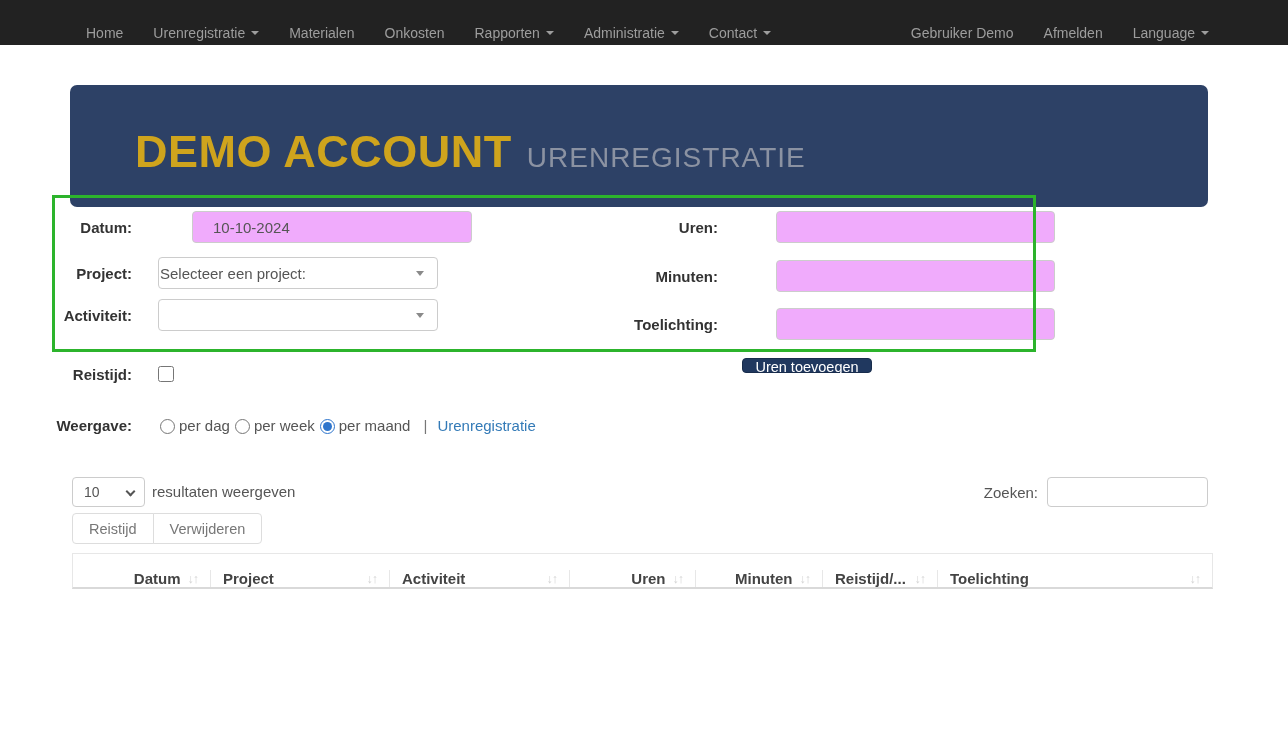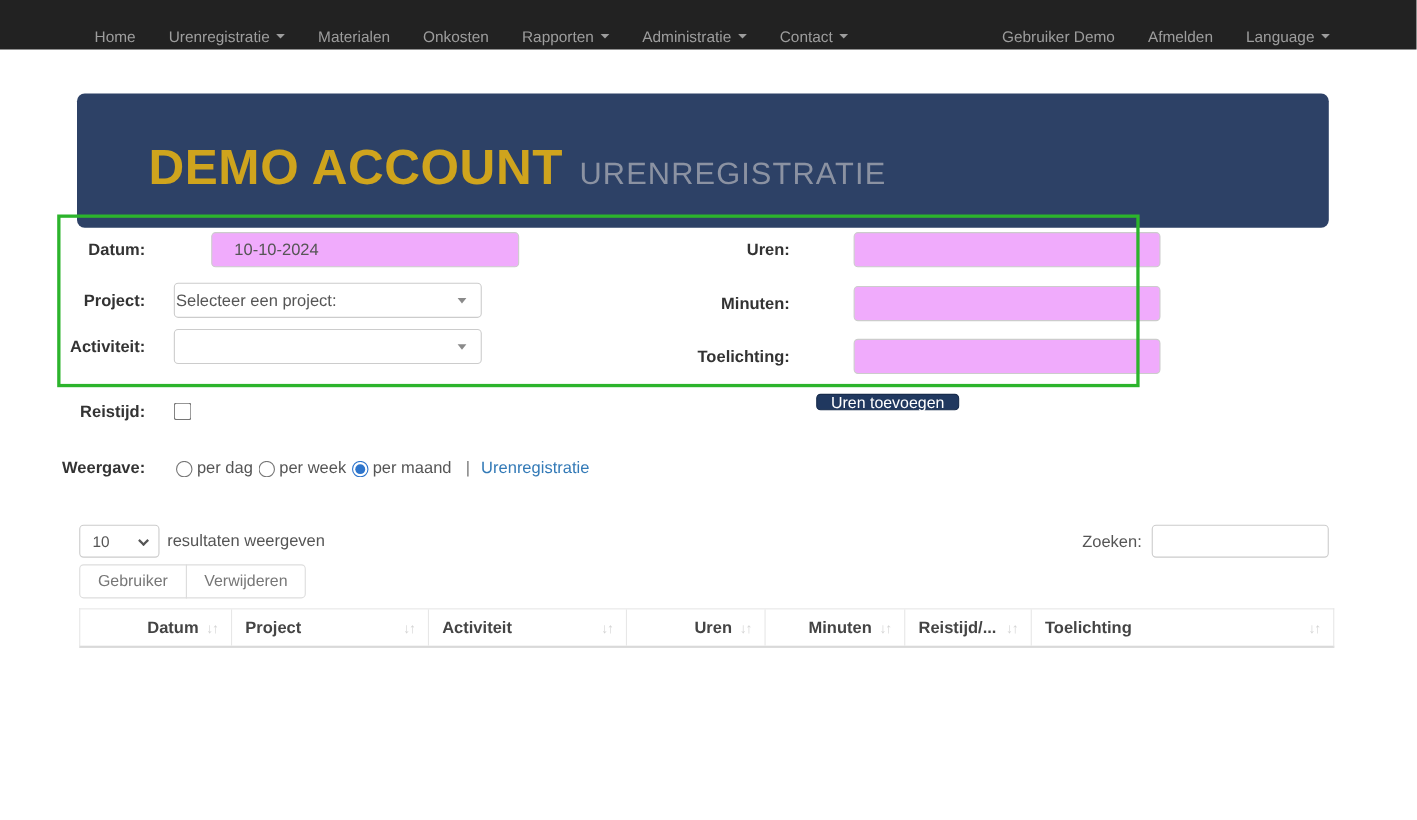--- a/index.html
+++ b/index.html
@@ -58,21 +58,21 @@
   .search-input { position:absolute; left:1047px; top:477px; width:161px; height:30px; border:1px solid #ccc;
                   border-radius:4px; font-size:14px; color:#555; padding:0 8px; font-family:inherit; outline:none; }
   .btn-group { position:absolute; left:72px; top:513px; display:flex; }
   .btn-light { height:31px; padding:0 16px; background:#fff; border:1px solid #ddd; color:#777;
                font-size:14.5px; font-family:inherit; cursor:pointer; }
   .btn-light:first-child { border-radius:4px 0 0 4px; }
   .btn-light:last-child { border-radius:0 4px 4px 0; margin-left:-1px; }
 
   
   .thead { position:absolute; left:72px; top:553px; width:1141px; height:36px; display:flex;
-           border:1px solid #e7e7e7; border-bottom:2px solid #d9d9d9; background:#fff; }
+           border:1px solid #e7e7e7; border-bottom:2px solid #d9d9d9; background:#fff;align-items:flex-end; }
   .th { display:flex; align-items:center; padding:0 12px; font-size:15px; font-weight:bold; color:#444;
         border-left:1px solid #e7e7e7; cursor:pointer; overflow:hidden; white-space:nowrap; }
   .th:first-child { border-left:none; }
   .th.right { justify-content:flex-end; }
   .sort { color:#d4d4d4; font-size:12.5px; font-weight:bold; margin-left:7px; letter-spacing:-1px; }
   .th .push { margin-left:auto; }
 
   
   .highlight { position:absolute; left:52px; top:195px; width:984px; height:157px;
                border:3px solid #2cb42c; z-index:50; pointer-events:none; }
@@ -163,21 +163,21 @@
   <div class="length-select">
     <span>10</span>
     <span class="chev"></span>
   </div>
   <span class="results-text">resultaten weergeven</span>
 
   <label class="zoeken-label">Zoeken:</label>
   <input class="search-input" value="" style="">
 
   <div class="btn-group">
-    <button class="btn-light">Gebruiker</button>
+    <button class="btn-light">Reistijd</button>
     <button class="btn-light">Verwijderen</button>
   </div>
 
   <div class="thead">
     <div class="th right" style="width:137px">
       <span>Datum</span>
       <span class="sort">↓↑</span>
     </div>
     <div class="th" style="width:179px">
       <span>Project</span>

